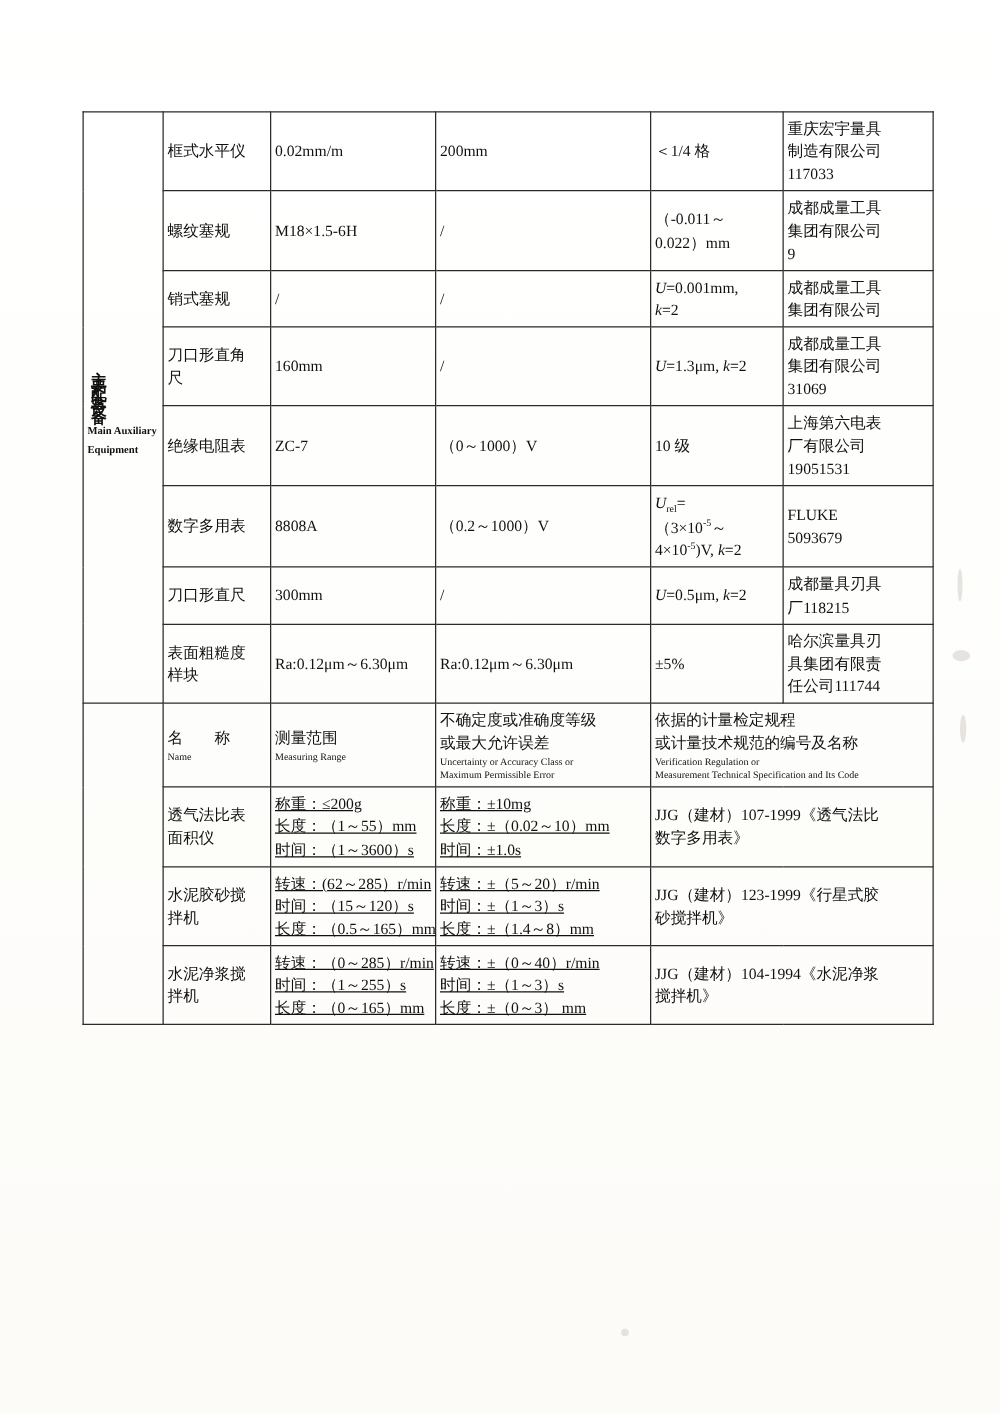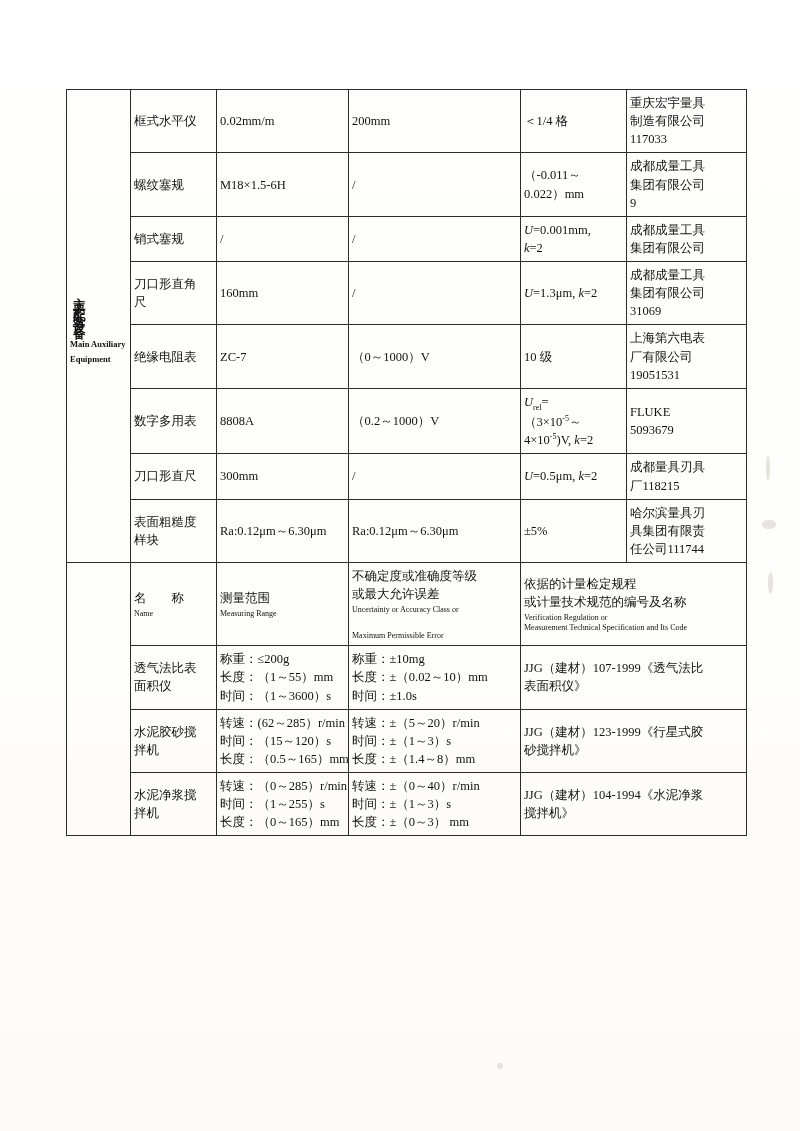--- a/index.html
+++ b/index.html
@@ -83,20 +83,21 @@
   .hdr-cn { font-size: 13px; line-height: 1.45; }
   .left-align {
     text-align: left;
     padding-left: 10px;
   }
   .row-lines {
     text-align: left;
     padding-left: 12px;
     font-size: 12px;
     line-height: 1.75;
+    text-decoration: underline;
   }
   .row-lines div { white-space: nowrap; }
   .center-lines {
     font-size: 12.5px;
     line-height: 1.55;
   }
   sub { font-size: 8px; }
   sup { font-size: 8px; }
   .ital { font-style: italic; }
   .speck {
@@ -244,21 +245,21 @@
           <span class="small-en">Name</span>
         </td>
         <td class="hdr-cn">
           <span>测量范围</span>
           <span class="small-en">Measuring Range</span>
         </td>
         <td class="hdr-cn">
           <span>不确定度或准确度等级</span><br>
           <span>或最大允许误差</span>
           <span class="small-en">Uncertainty or  Accuracy Class or</span>
-          <span class="small-en" style="margin-top:16px">Maximum Permissible Error</span>
+          <span class="small-en" style="margin-top:0">Maximum Permissible Error</span>
         </td>
         <td class="hdr-cn" colspan="2">
           <span>依据的计量检定规程</span><br>
           <span>或计量技术规范的编号及名称</span>
           <span class="small-en">Verification Regulation or</span>
           <span class="small-en" style="margin-top:0">Measurement Technical Specification and Its Code</span>
         </td>
       </tr>
 
       <tr>
@@ -271,21 +272,21 @@
           <div>长度：（1～55）mm</div>
           <div>时间：（1～3600）s</div>
         </td>
         <td class="row-lines">
           <div>称重：±10mg</div>
           <div>长度：±（0.02～10）mm</div>
           <div>时间：±1.0s</div>
         </td>
         <td class="left-align" colspan="2">
           <div>JJG（建材）107-1999《透气法比</div>
-          <div>表面积仪》</div>
+          <div>数字多用表》</div>
         </td>
       </tr>
 
       <tr>
         <td class="cellname">
           <div>水泥胶砂搅</div>
           <div>拌机</div>
         </td>
         <td class="row-lines">
           <div>转速：(62～285）r/min</div>

